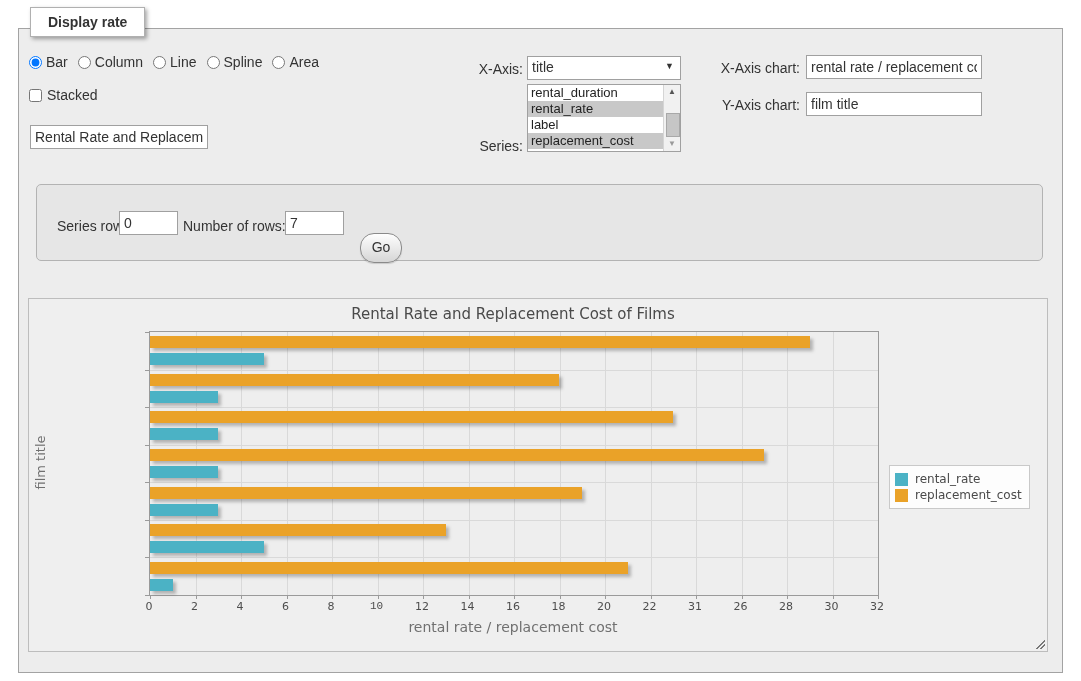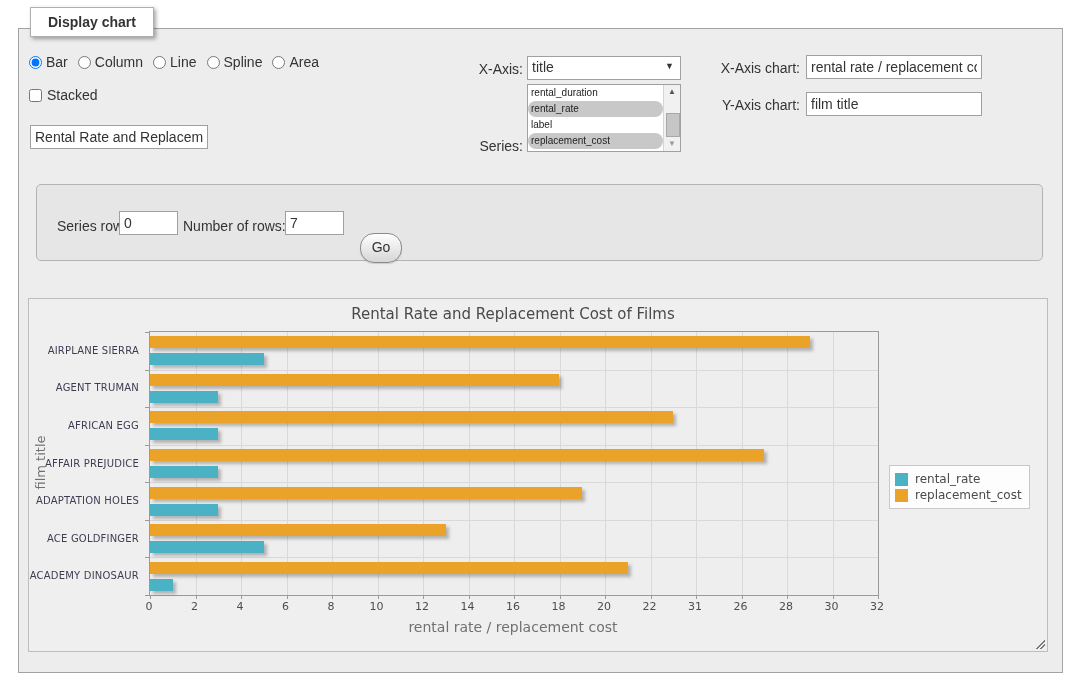--- a/index.html
+++ b/index.html
@@ -20,21 +20,21 @@
     padding:2px 4px;font-family:"Liberation Sans",sans-serif;}
   .title-input{left:30px;top:125px;width:168px;height:18px;}
   .rt{text-align:right;}
   .xaxis-lbl{left:455px;top:61px;width:68px;}
   .fake-select{left:527px;top:56px;width:144px;height:18px;border:1px solid #a0a0a0;background:#fff;
     font-size:14px;color:#333;padding:2px 4px;}
   .fake-select .arrow{position:absolute;right:6px;top:4px;font-size:9px;color:#333;}
   .series-lbl{left:452px;top:138px;width:71px;}
   .series-list{left:527px;top:84px;width:135px;height:66px;border:1px solid #a0a0a0;background:#fff;
     padding-right:17px;overflow:hidden;}
-  .list-option{font-size:10px;color:#222;padding:0 3px;height:16px;line-height:16px;white-space:nowrap;border-radius:8px;}
+  .list-option{font-size:13px;color:#222;padding:0 3px;height:16px;line-height:16px;white-space:nowrap;}
   .list-option.selected{background:#c8c8c8;}
   .scrollbar{position:absolute;right:0;top:0;width:16px;height:100%;background:#f1f1f1;border-left:1px solid #d5d5d5;}
   .sb-arrow{position:absolute;left:0;width:16px;height:14px;text-align:center;font-size:8px;line-height:14px;}
   .sb-up{top:0;color:#555;}
   .sb-down{bottom:0;color:#9a9a9a;}
   .sb-thumb{position:absolute;left:2px;top:28px;width:12px;height:22px;background:#c6c6c6;border:1px solid #a8a8a8;}
   .xlab-lbl{left:712px;top:60px;width:88px;}
   .xlab-input{left:806px;top:55px;width:166px;height:18px;}
   .ylab-lbl{left:712px;top:97px;width:88px;}
   .ylab-input{left:806px;top:92px;width:166px;height:18px;}
@@ -71,21 +71,21 @@
   .legend-swatch{width:13px;height:13px;margin-right:7px;}
   .legend-text{font-family:"DejaVu Sans",sans-serif;font-size:12px;color:#4a4a4a;white-space:nowrap;}
   .resize-handle{position:absolute;right:2px;bottom:2px;width:11px;height:11px;
     background:repeating-linear-gradient(135deg,#777 0 1px,transparent 1px 3px);
     clip-path:polygon(100% 0,100% 100%,0 100%);cursor:se-resize;}
 </style>
 </head>
 <body>
 
 <div class="abs fieldset"></div>
-<div class="abs legendbox">Display chart</div>
+<div class="abs legendbox">Display rate</div>
 
 <div class="abs radio-row">
     <span class="radio-item">
       <input type="radio" name="ctype" checked="" style="">
       <span class="lbl">Bar</span>
     </span>
     <span class="radio-item">
       <input type="radio" name="ctype" style="">
       <span class="lbl">Column</span>
     </span>
@@ -142,29 +142,20 @@
 <input type="text" class="abs sr-input" value="0" style="">
 <div class="abs lbl nr-lbl" style="top:218px">Number of rows:</div>
 <input type="text" class="abs nr-input" value="7" style="">
 <div class="abs go-btn">Go</div>
 
 <div class="abs chartpanel">
   <div class="chart-title">Rental Rate and Replacement Cost of Films</div>
   <div class="ytitle-wrap">
     <span class="ytitle">film title</span>
   </div>
-  <div class="ycats">
-      <div class="ycat" style="top: 7.14286%;">AIRPLANE SIERRA</div>
-      <div class="ycat" style="top: 21.4286%;">AGENT TRUMAN</div>
-      <div class="ycat" style="top: 35.7143%;">AFRICAN EGG</div>
-      <div class="ycat" style="top: 50%;">AFFAIR PREJUDICE</div>
-      <div class="ycat" style="top: 64.2857%;">ADAPTATION HOLES</div>
-      <div class="ycat" style="top: 78.5714%;">ACE GOLDFINGER</div>
-      <div class="ycat" style="top: 92.8571%;">ACADEMY DINOSAUR</div>
-    </div>
   <div class="plot">
       <div class="xtickmark" style="left: 0%;"></div>
       <div class="gridv" style="left: 6.25%;"></div>
       <div class="xtickmark" style="left: 6.25%;"></div>
       <div class="gridv" style="left: 12.5%;"></div>
       <div class="xtickmark" style="left: 12.5%;"></div>
       <div class="gridv" style="left: 18.75%;"></div>
       <div class="xtickmark" style="left: 18.75%;"></div>
       <div class="gridv" style="left: 25%;"></div>
       <div class="xtickmark" style="left: 25%;"></div>
@@ -219,21 +210,21 @@
       <div class="bar" style="top: 171.571px; width: 9.34375%; background: rgb(75, 178, 197);"></div>
       <div class="bar" style="top: 209.143px; width: 15.5938%; background: rgb(75, 178, 197);"></div>
       <div class="bar" style="top: 246.714px; width: 3.09375%; background: rgb(75, 178, 197);"></div>
     </div>
   <div class="xticks">
       <span class="xtick" style="left: 0%;">0</span>
       <span class="xtick" style="left: 6.25%;">2</span>
       <span class="xtick" style="left: 12.5%;">4</span>
       <span class="xtick" style="left: 18.75%;">6</span>
       <span class="xtick" style="left: 25%;">8</span>
-      <span class="xtick" style="left: 31.25%;">10</span>
+      <span class="xtick" style="left: 31.25%; font-family: Liberation Mono, monospace;">10</span>
       <span class="xtick" style="left: 37.5%;">12</span>
       <span class="xtick" style="left: 43.75%;">14</span>
       <span class="xtick" style="left: 50%;">16</span>
       <span class="xtick" style="left: 56.25%;">18</span>
       <span class="xtick" style="left: 62.5%;">20</span>
       <span class="xtick" style="left: 68.75%;">22</span>
       <span class="xtick" style="left: 75%;">31</span>
       <span class="xtick" style="left: 81.25%; text-align: right;">26</span>
       <span class="xtick" style="left: 87.5%;">28</span>
       <span class="xtick" style="left: 93.75%;">30</span>

